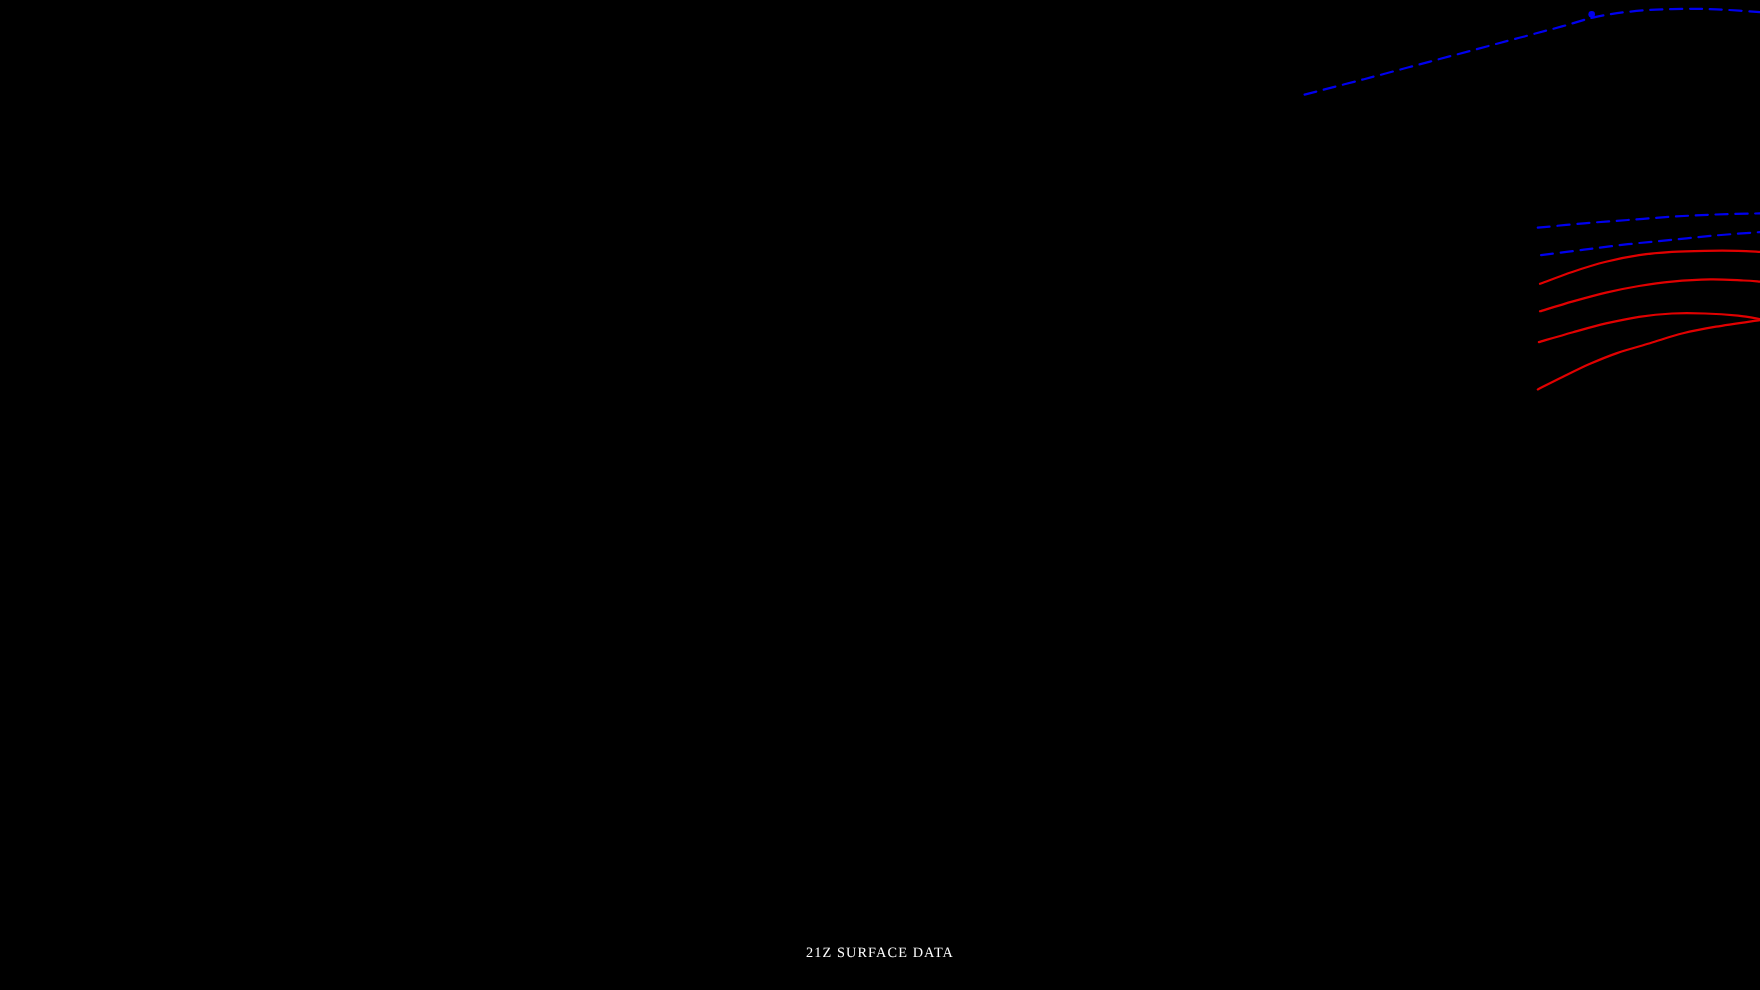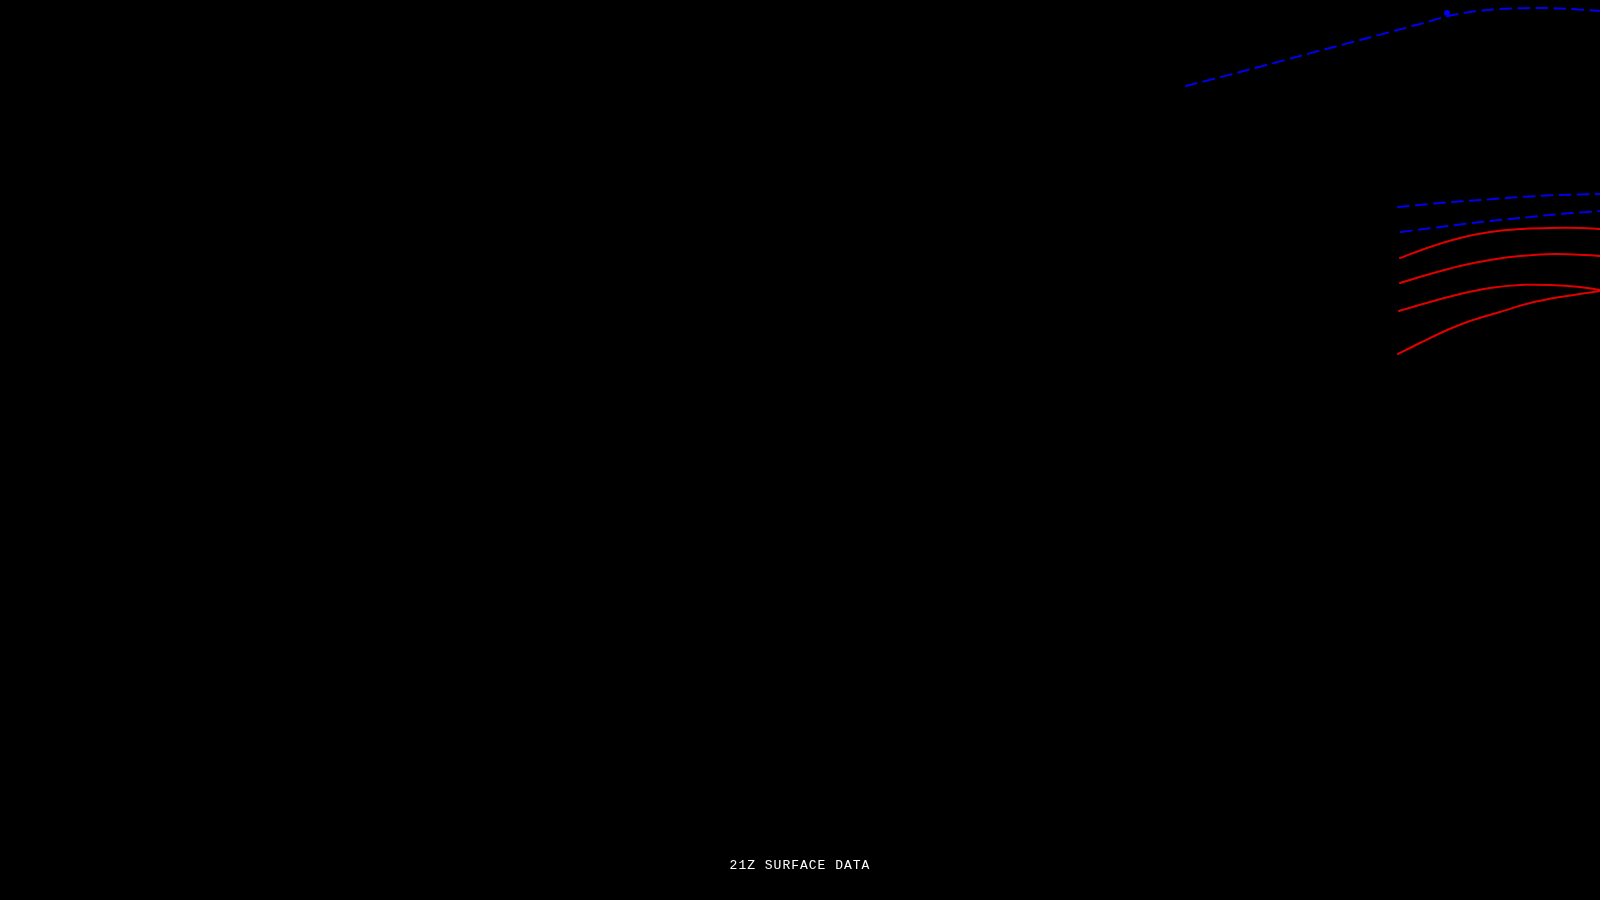--- a/index.html
+++ b/index.html
@@ -23,21 +23,21 @@
     height: 900px;
     display: block;
   }
   .caption {
     position: absolute;
     left: 0;
     top: 858px;
     width: 1600px;
     text-align: center;
     color: #ffffff;
-    font-family: Liberation Mono, monospace;
+    font-family: Liberation Serif, serif;
     font-size: 13px;
     letter-spacing: 1px;
     white-space: pre;
   }
 </style>
 </head>
 <body>
 
 <div id="app">
 

